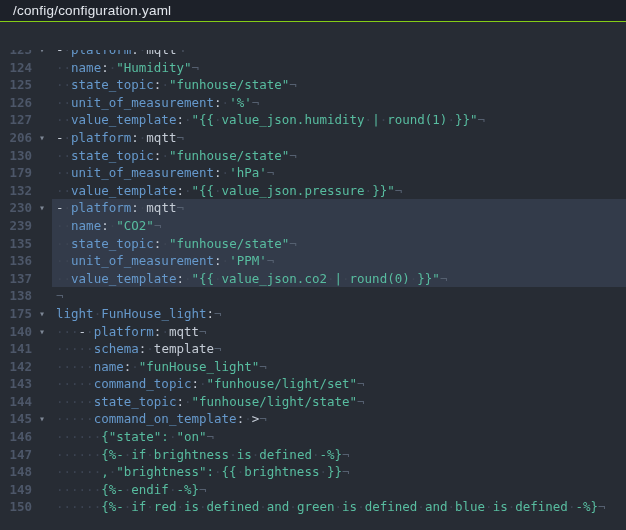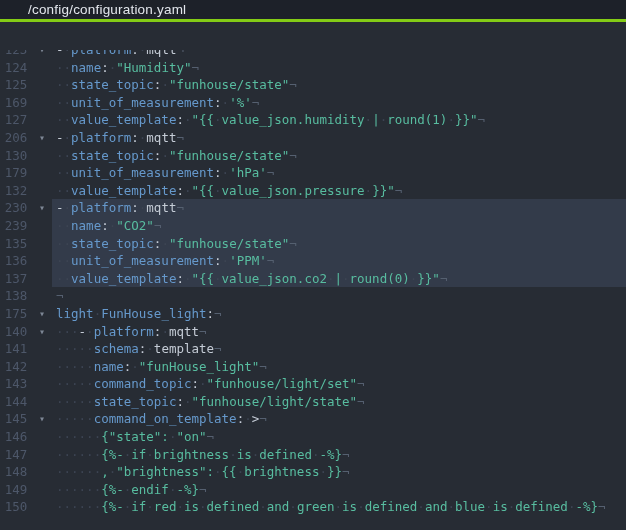--- a/index.html
+++ b/index.html
@@ -5,41 +5,41 @@
   * { margin:0; padding:0; box-sizing:border-box; }
   html, body { width:626px; height:530px; overflow:hidden; }
   body {
     background: var(--background, #272c34);
     font-family: "DejaVu Sans Mono", monospace;
     position: relative;
   }
   .titlebar {
     height:22px;
     background: var(--header-background, #1d2129);
-    border-bottom:3px solid #84cc16;
+    border-bottom:1px solid #84cc16;
     display:flex; align-items:center;
-    padding:0 28px;
+    padding:0 13px;
   }
   .path {
     color:#e3e7ed;
     font-family:"Liberation Sans", sans-serif;
     font-size:13.5px;
     letter-spacing:0.2px;
   }
   .editor { position:absolute; top:32px; left:0; right:0; bottom:0; background:var(--background,#272c34); }
   .viewport { position:absolute; top:18px; left:0; right:0; bottom:0; overflow:hidden; }
   .lines { margin-top:-9px; }
   .code-line {
     display:flex;
     height:17.6px; line-height:17.6px;
     font-size:12.5px;
     white-space:pre;
   }
   .gutter { flex:0 0 52px; display:flex; }
-  .lnum { flex:0 0 32px; text-align:center; color:var(--line-number,#4d5769); }
+  .lnum { flex:0 0 32px; text-align:right; color:var(--line-number,#4d5769);font-weight:bold; }
   .fold { flex:0 0 20px; text-align:center; color:#7d8795; font-size:10px; line-height:17.6px; }
   .code { flex:1 0 auto; padding-left:4px; }
   .code-line.selected .code { background: var(--selection, #333b4a); }
   .tk-key { color: var(--key, #6699cc); }
   .tk-str { color: var(--string, #58bda0); }
   .tk-txt { color: var(--text, #c5ccd6); }
   .tk-ws  { color: #3c4452; }
   .tk-eol { color: #556070; }
 </style>
 </head>
@@ -48,21 +48,21 @@
 <div class="app">
   <header class="titlebar">
     <span class="path">/config/configuration.yaml</span>
   </header>
   <div class="editor">
     <div class="viewport">
       <div class="lines" id="code-lines">
           <div class="code-line"><span class="gutter"><span class="lnum">123</span><span class="fold">▾</span></span><span class="code"><span class="tk-txt">-</span><span class="tk-ws">·</span><span class="tk-key">platform</span><span class="tk-txt">:</span><span class="tk-ws">·</span><span class="tk-txt">mqtt</span><span class="tk-eol">¬</span></span></div>
           <div class="code-line"><span class="gutter"><span class="lnum">124</span><span class="fold"></span></span><span class="code"><span class="tk-ws">··</span><span class="tk-key">name</span><span class="tk-txt">:</span><span class="tk-ws">·</span><span class="tk-str">"Humidity"</span><span class="tk-eol">¬</span></span></div>
           <div class="code-line"><span class="gutter"><span class="lnum">125</span><span class="fold"></span></span><span class="code"><span class="tk-ws">··</span><span class="tk-key">state_topic</span><span class="tk-txt">:</span><span class="tk-ws">·</span><span class="tk-str">"funhouse/state"</span><span class="tk-eol">¬</span></span></div>
-          <div class="code-line"><span class="gutter"><span class="lnum">169</span><span class="fold"></span></span><span class="code"><span class="tk-ws">··</span><span class="tk-key">unit_of_measurement</span><span class="tk-txt">:</span><span class="tk-ws">·</span><span class="tk-str">'%'</span><span class="tk-eol">¬</span></span></div>
+          <div class="code-line"><span class="gutter"><span class="lnum">126</span><span class="fold"></span></span><span class="code"><span class="tk-ws">··</span><span class="tk-key">unit_of_measurement</span><span class="tk-txt">:</span><span class="tk-ws">·</span><span class="tk-str">'%'</span><span class="tk-eol">¬</span></span></div>
           <div class="code-line"><span class="gutter"><span class="lnum">127</span><span class="fold"></span></span><span class="code"><span class="tk-ws">··</span><span class="tk-key">value_template</span><span class="tk-txt">:</span><span class="tk-ws">·</span><span class="tk-str">"{{</span><span class="tk-ws">·</span><span class="tk-str">value_json.humidity</span><span class="tk-ws">·</span><span class="tk-str">|</span><span class="tk-ws">·</span><span class="tk-str">round(1)</span><span class="tk-ws">·</span><span class="tk-str">}}"</span><span class="tk-eol">¬</span></span></div>
           <div class="code-line"><span class="gutter"><span class="lnum">206</span><span class="fold">▾</span></span><span class="code"><span class="tk-txt">-</span><span class="tk-ws">·</span><span class="tk-key">platform</span><span class="tk-txt">:</span><span class="tk-ws">·</span><span class="tk-txt">mqtt</span><span class="tk-eol">¬</span></span></div>
           <div class="code-line"><span class="gutter"><span class="lnum">130</span><span class="fold"></span></span><span class="code"><span class="tk-ws">··</span><span class="tk-key">state_topic</span><span class="tk-txt">:</span><span class="tk-ws">·</span><span class="tk-str">"funhouse/state"</span><span class="tk-eol">¬</span></span></div>
           <div class="code-line"><span class="gutter"><span class="lnum">179</span><span class="fold"></span></span><span class="code"><span class="tk-ws">··</span><span class="tk-key">unit_of_measurement</span><span class="tk-txt">:</span><span class="tk-ws">·</span><span class="tk-str">'hPa'</span><span class="tk-eol">¬</span></span></div>
           <div class="code-line"><span class="gutter"><span class="lnum">132</span><span class="fold"></span></span><span class="code"><span class="tk-ws">··</span><span class="tk-key">value_template</span><span class="tk-txt">:</span><span class="tk-ws">·</span><span class="tk-str">"{{</span><span class="tk-ws">·</span><span class="tk-str">value_json.pressure</span><span class="tk-ws">·</span><span class="tk-str">}}"</span><span class="tk-eol">¬</span></span></div>
           <div class="code-line selected"><span class="gutter"><span class="lnum">230</span><span class="fold">▾</span></span><span class="code"><span class="tk-txt">-</span><span class="tk-ws">·</span><span class="tk-key">platform</span><span class="tk-txt">:</span><span class="tk-ws">·</span><span class="tk-txt">mqtt</span><span class="tk-eol">¬</span></span></div>
           <div class="code-line selected"><span class="gutter"><span class="lnum">239</span><span class="fold"></span></span><span class="code"><span class="tk-ws">··</span><span class="tk-key">name</span><span class="tk-txt">:</span><span class="tk-ws">·</span><span class="tk-str">"CO2"</span><span class="tk-eol">¬</span></span></div>
           <div class="code-line selected"><span class="gutter"><span class="lnum">135</span><span class="fold"></span></span><span class="code"><span class="tk-ws">··</span><span class="tk-key">state_topic</span><span class="tk-txt">:</span><span class="tk-ws">·</span><span class="tk-str">"funhouse/state"</span><span class="tk-eol">¬</span></span></div>
           <div class="code-line selected"><span class="gutter"><span class="lnum">136</span><span class="fold"></span></span><span class="code"><span class="tk-ws">··</span><span class="tk-key">unit_of_measurement</span><span class="tk-txt">:</span><span class="tk-ws">·</span><span class="tk-str">'PPM'</span><span class="tk-eol">¬</span></span></div>
           <div class="code-line selected"><span class="gutter"><span class="lnum">137</span><span class="fold"></span></span><span class="code"><span class="tk-ws">··</span><span class="tk-key">value_template</span><span class="tk-txt">:</span><span class="tk-ws">·</span><span class="tk-str">"{{</span><span class="tk-ws">·</span><span class="tk-str">value_json.co2</span><span class="tk-ws">·</span><span class="tk-str">|</span><span class="tk-ws">·</span><span class="tk-str">round(0)</span><span class="tk-ws">·</span><span class="tk-str">}}"</span><span class="tk-eol">¬</span></span></div>

